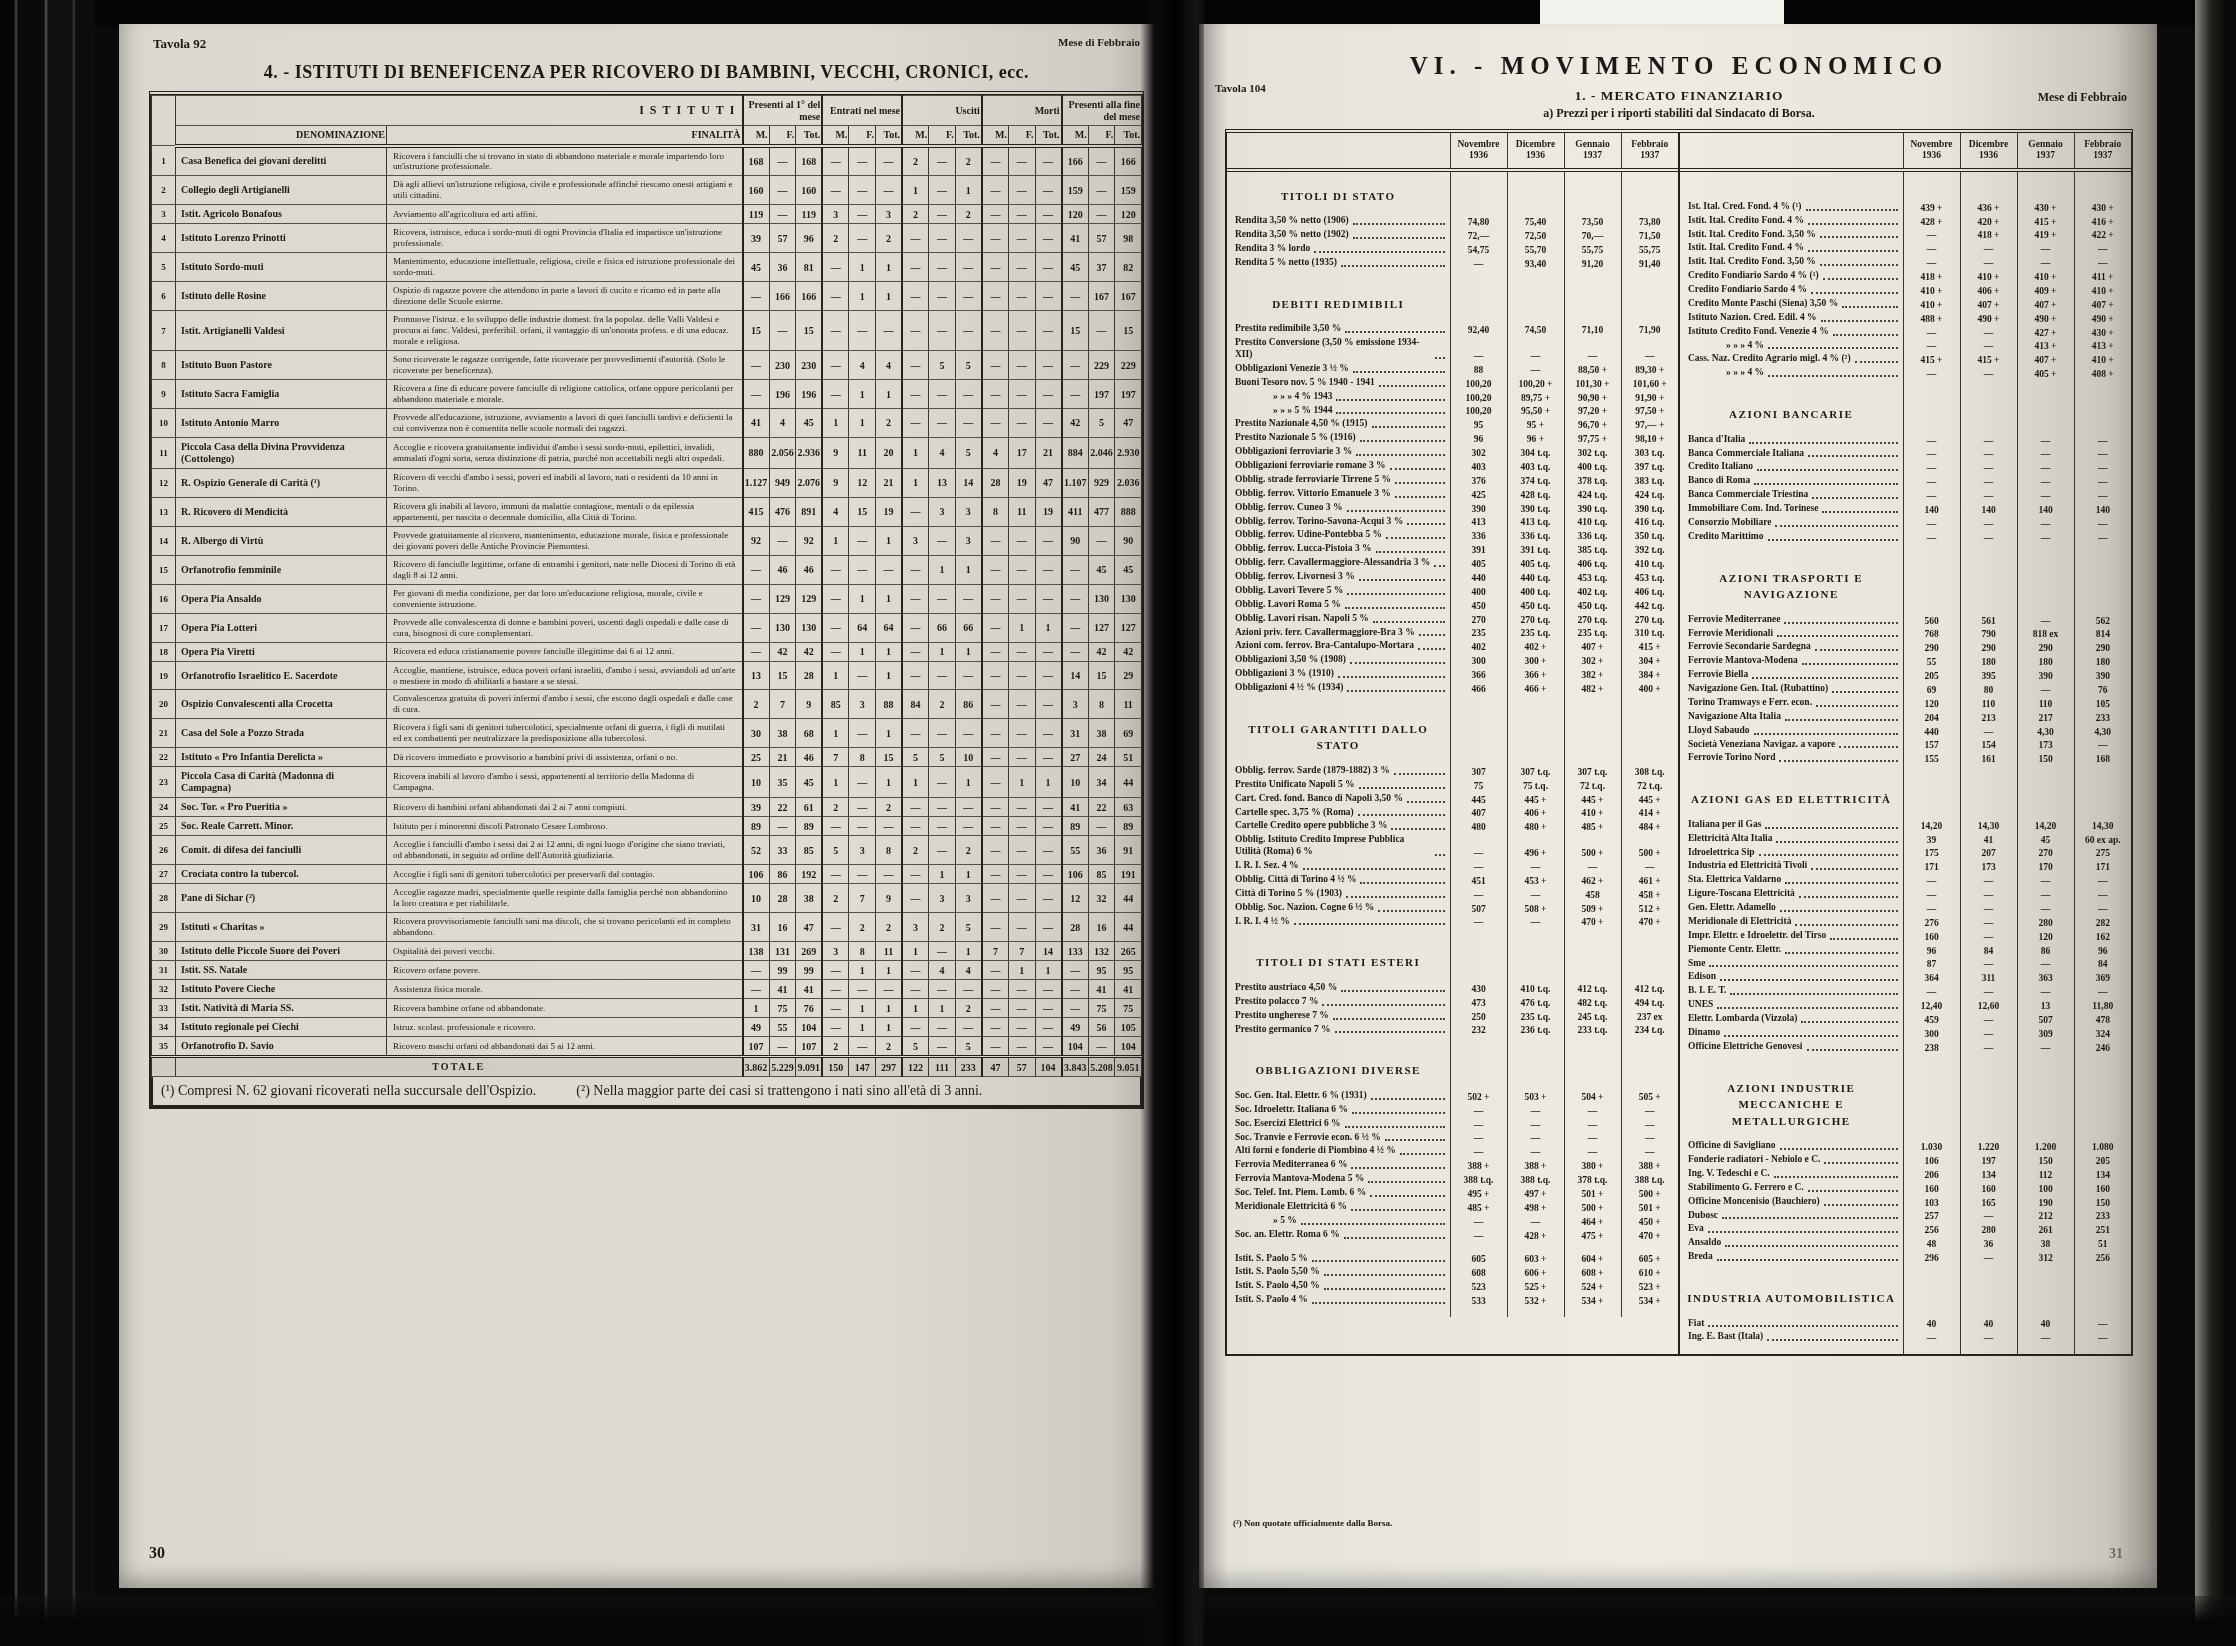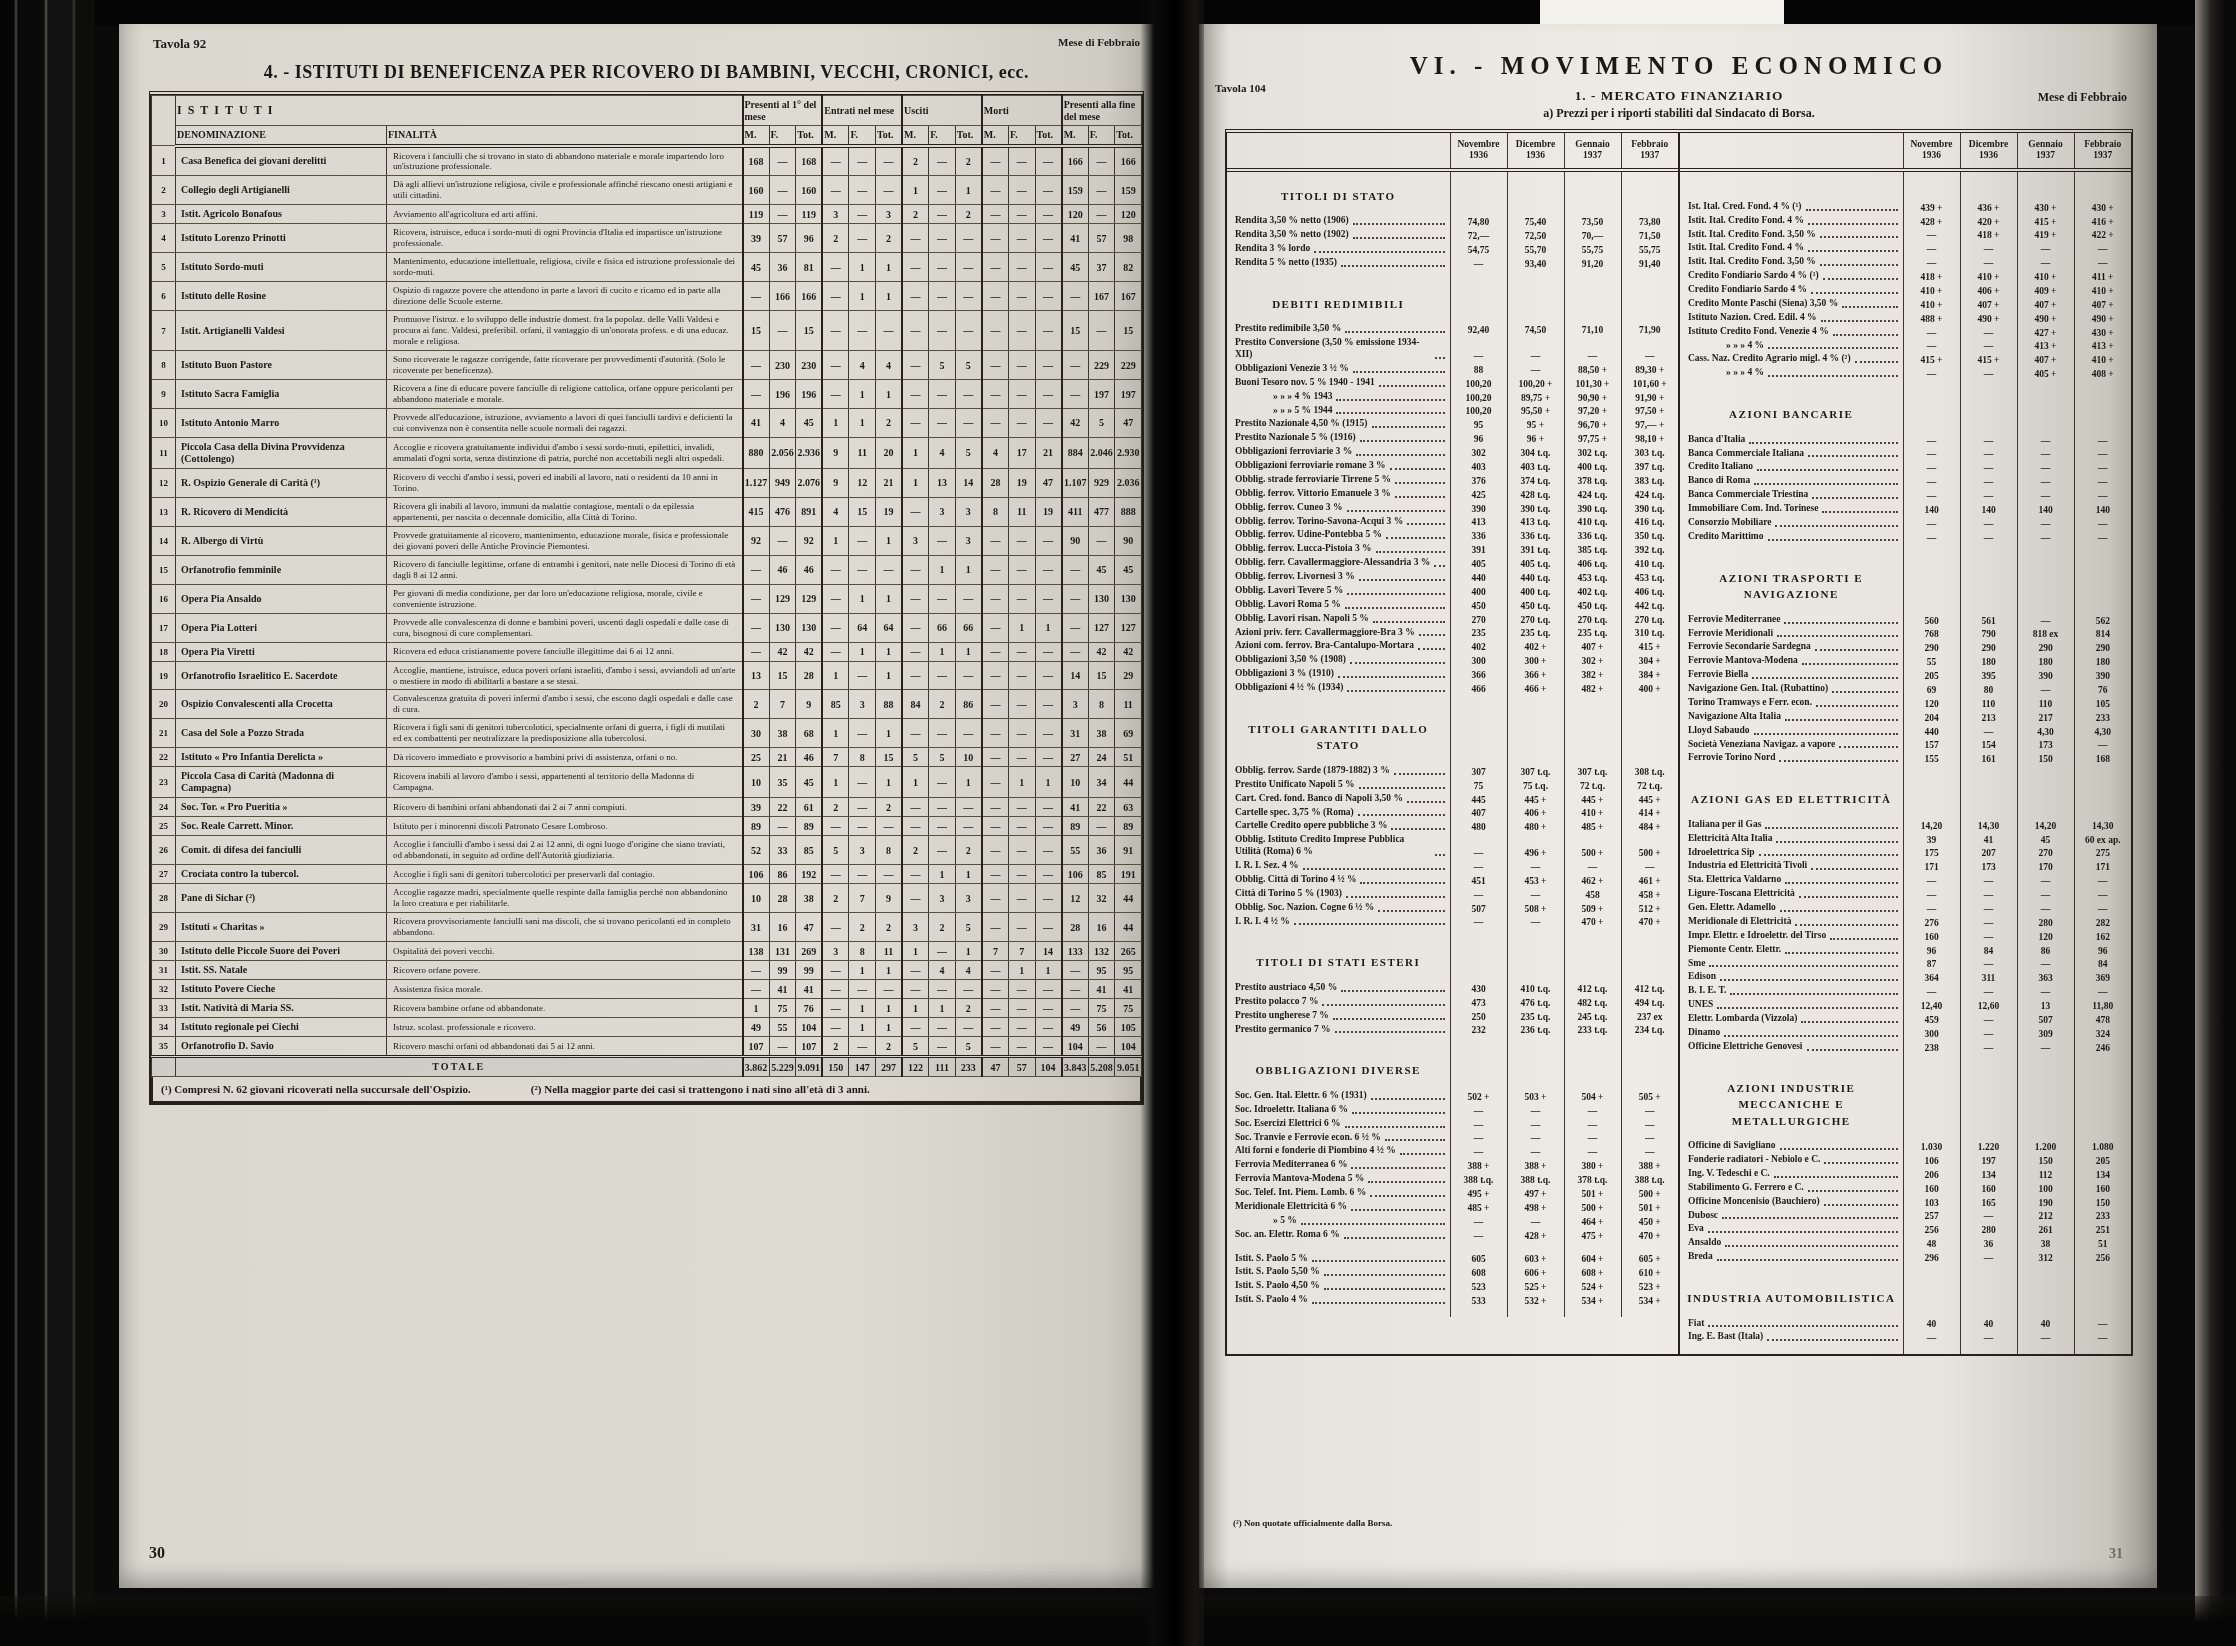--- a/index.html
+++ b/index.html
@@ -24,31 +24,31 @@
     background:linear-gradient(90deg,#a3a098 0,#e4e2db 30px,#edebe4 46%,#e6e4dd 78%,#c9c6be 95%,#96938b 100%);
     box-shadow:inset 0 -10px 18px rgba(0,0,0,.22);}
   
   .lp-inner{position:relative;padding:12px 26px 0 30px;height:100%;box-sizing:border-box;}
   .lp-topline{display:flex;justify-content:space-between;font-weight:bold;font-size:13px;padding:0 4px;}
   .lp-title{text-align:center;font-weight:bold;font-size:18px;letter-spacing:0.5px;margin:10px 0 8px;}
   .lt-wrap{border:2px solid #26221b;border-top:4px double #26221b;background:transparent;}
   table.lt{border-collapse:collapse;width:100%;table-layout:fixed;}
   .lt th,.lt td{border:1px solid #45403521;border-left:1px solid #3c372e;border-right:1px solid #3c372e;
     border-top:1px solid #55503f;border-bottom:1px solid #55503f;vertical-align:middle;}
-  .lt thead th{font-size:10px;font-weight:bold;text-align:left;padding:3px 1px;line-height:1.15;}
+  .lt thead th{font-size:10px;font-weight:bold;text-align:right;padding:3px 1px;line-height:1.15;}
   .lt thead tr:last-child th{border-bottom:4px double #26221b;}
   .lt .istituti-h{font-size:12px;letter-spacing:6px;}
   .lt td.cell-no{font-size:9px;text-align:center;font-weight:bold;}
   .lt td.cell-name{font-size:10px;font-weight:bold;padding:3px 5px;line-height:1.2;}
   .lt td.cell-fin{font-size:9px;padding:3px 6px;line-height:1.22;}
   .lt td.cell-val{font-size:10px;font-weight:bold;text-align:center;padding:3px 1px;}
   .lt .grp-start{border-left:2px solid #26221b;}
   .lt tr.total-row td{border-top:3px double #26221b;background:rgba(0,0,0,.05);font-weight:bold;}
   .lt tr.total-row td.cell-name{text-align:center;letter-spacing:2px;font-size:10px;}
-  .lp-footnotes{display:flex;gap:60px;font-size:11px;padding:6px 8px;border:2px solid #26221b;border-top:none;font-weight:bold;}
+  .lp-footnotes{display:flex;gap:40px;font-size:14px;padding:6px 8px;border:2px solid #26221b;border-top:none;font-weight:normal;}
   .lp-pagenum{position:absolute;left:30px;bottom:26px;font-size:16px;font-weight:bold;}
   
   .rp-inner{position:relative;padding:14px 24px 0 26px;height:100%;box-sizing:border-box;}
   .rp-title{text-align:center;font-weight:bold;font-size:25px;letter-spacing:6px;margin-top:14px;}
   .rp-mese{position:absolute;right:30px;top:66px;font-weight:bold;font-size:12px;}
   .rp-tavola{position:absolute;left:16px;top:58px;font-weight:bold;font-size:11px;}
   .rp-sub1{text-align:center;font-weight:bold;font-size:13.4px;margin-top:8px;letter-spacing:1px;}
   .rp-sub2{text-align:center;font-weight:bold;font-size:12px;margin:2px 0 8px;}
   .fin-wrap{display:flex;border:2px solid #26221b;border-top:4px double #26221b;}
   .half{width:50%;}

